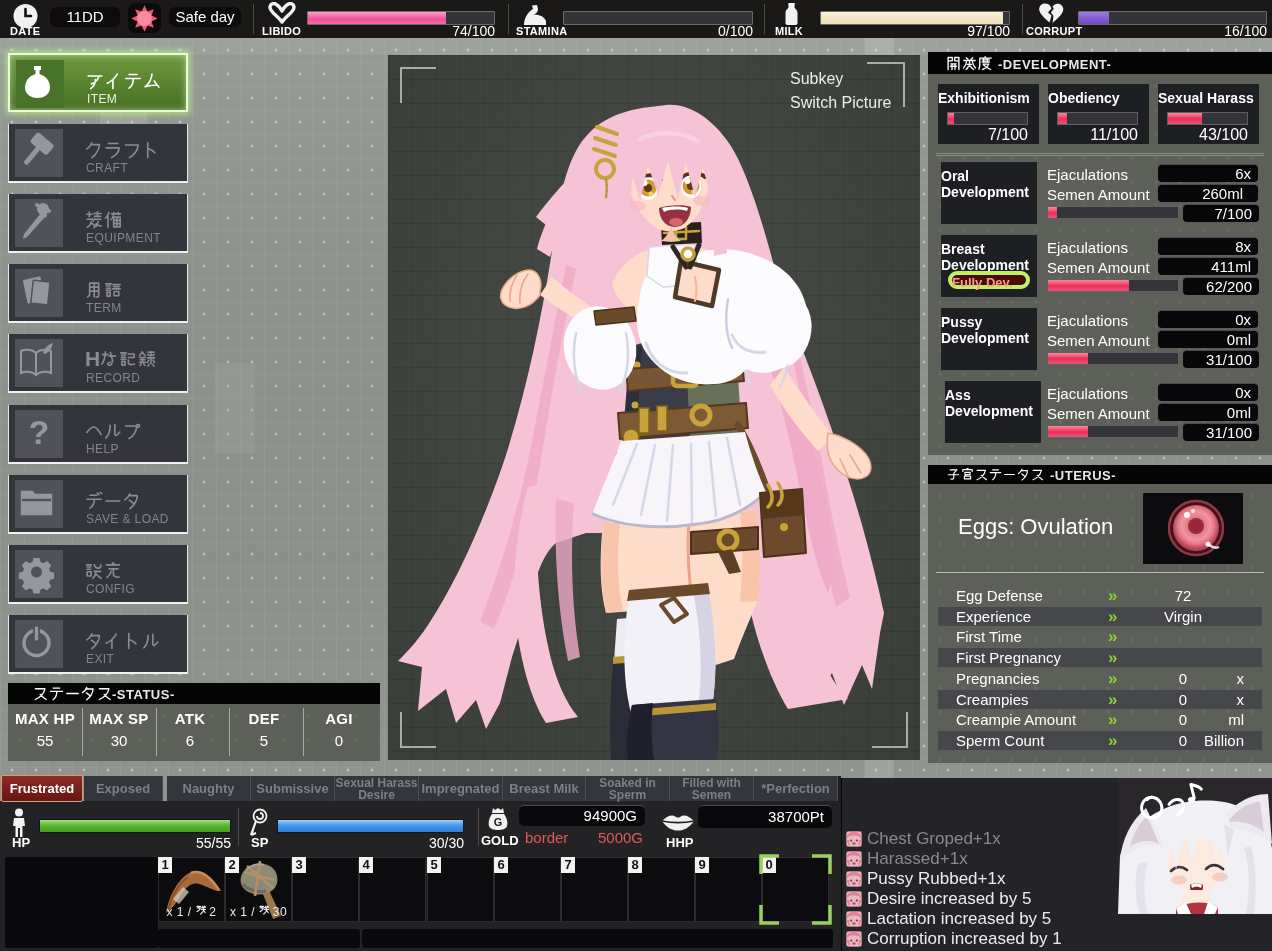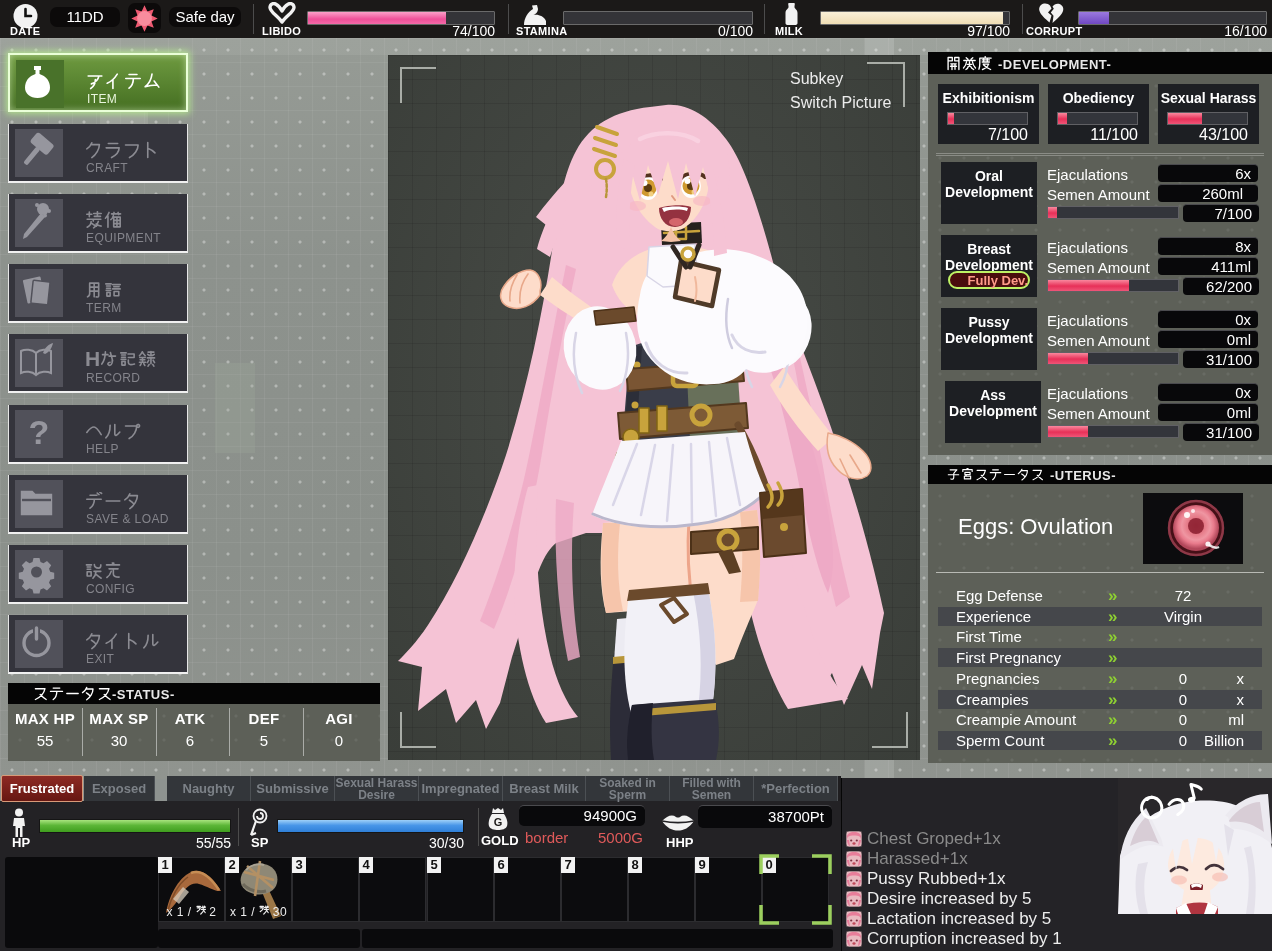--- a/index.html
+++ b/index.html
@@ -43,21 +43,21 @@
  radial-gradient(ellipse at 50% 45%,rgba(255,255,255,.025) 40%,rgba(0,0,0,.06) 95%),
  linear-gradient(rgba(0,0,0,.10) 1px,transparent 1px),linear-gradient(90deg,rgba(0,0,0,.10) 1px,transparent 1px);background-size:100% 100%,24px 24px,24px 24px}
 .crn{position:absolute;width:36px;height:36px;border:0 solid #a9ada7}
 #pic .t1{left:12px;top:12px;border-left-width:2px;border-top-width:2px}
 #pic .t2{right:15px;top:7px;border-right-width:2px;border-top-width:2px;width:38px;height:45px}
 #pic .b1{left:12px;bottom:12px;border-left-width:2px;border-bottom-width:2px}
 #pic .b2{right:12px;bottom:12px;border-right-width:2px;border-bottom-width:2px}
 .pictxt{position:absolute;color:#ececec;font-size:16px}
 
 .dbox{position:absolute;background:#1d1f23;color:#fff}
-.dbox .t{display:block;text-align:center;font-size:14px;font-weight:bold;margin-top:6px;letter-spacing:0;white-space:nowrap}
+.dbox .t{display:block;font-size:14px;font-weight:bold;margin-top:6px;letter-spacing:0;white-space:nowrap}
 .dbar{position:absolute;background:#33353b;border:1px solid #606064}
 .dfill{position:absolute;left:0;top:0;bottom:0;background:linear-gradient(#f9889d,#e73058 55%,#ef5577)}
 .dval{position:absolute;color:#fff;font-size:16px;text-align:right}
 .vbox{position:absolute;background:#08080a;border-radius:4px;border-top:1px solid #4a4a4e;color:#fff;font-size:15px;text-align:right}
 .dlbl{position:absolute;color:#fff;font-size:15px}
 
 .urow{position:absolute;left:10px;width:324px;height:19px;color:#fff;font-size:15px}
 .urow.alt{background:#45474b}
 .urow .n{position:absolute;left:18px;top:1px}
 .urow .chev{position:absolute;left:170px;top:0px;color:#8ed032;font-weight:bold;font-size:17px}
@@ -609,21 +609,21 @@
  <div class="dlbl" style="left:119px;top:92px">Ejaculations</div>
       <div class="vbox" style="left:230px;top:90px;width:100px;height:18px;line-height:17px;padding-right:7px">6x</div>
  <div class="dlbl" style="left:119px;top:112px">Semen Amount</div>
       <div class="vbox" style="left:230px;top:110px;width:100px;height:18px;line-height:17px;padding-right:15px">260ml</div>
  <div class="dbar" style="left:119px;top:132px;width:132px;height:13px">
         <div class="dfill" style="width:7%"></div>
       </div>
  <div class="vbox" style="left:255px;top:130px;width:76px;height:18px;line-height:17px;padding-right:7px">7/100</div>
  <div class="dbox" style="left:13px;top:161px;width:96px;height:62px">
         <span class="t" style="font-size:14px">Breast<br>Development</span>
-  <div style="position:absolute;left:7px;top:36px;width:82px;height:18px;background:#4a0d0d;border:2px solid #bef264;border-radius:10px;color:#ff9b8a;font-size:13px;font-weight:bold;text-align:right;line-height:15px">Fully Dev.</div>
+  <div style="position:absolute;left:7px;top:36px;width:82px;height:18px;background:#4a0d0d;border:4px solid #bef264;border-radius:10px;color:#ff9b8a;font-size:13px;font-weight:bold;text-align:left;line-height:15px">Fully Dev.</div>
       </div>
  <div class="dlbl" style="left:119px;top:165px">Ejaculations</div>
       <div class="vbox" style="left:230px;top:163px;width:100px;height:18px;line-height:17px;padding-right:7px">8x</div>
  <div class="dlbl" style="left:119px;top:185px">Semen Amount</div>
       <div class="vbox" style="left:230px;top:183px;width:100px;height:18px;line-height:17px;padding-right:7px">411ml</div>
  <div class="dbar" style="left:119px;top:205px;width:132px;height:13px">
         <div class="dfill" style="width:62%"></div>
       </div>
  <div class="vbox" style="left:255px;top:203px;width:76px;height:18px;line-height:17px;padding-right:7px">62/200</div>
  <div class="dbox" style="left:13px;top:234px;width:96px;height:62px">
@@ -740,21 +740,21 @@
  <div class="urow alt" style="top:246.9px">
         <span class="n">Sperm Count</span>
         <span class="chev">»</span>
         <span class="v">0</span>
         <span class="u">Billion</span>
       </div>
 </div>
 <div id="hud" class="abs"></div>
 
 <div class="tab act" style="left:1px;top:775px;width:82px;height:27px;z-index:4">Frustrated</div>
-<div class="tab" style="left:84px;width:71px">Exposed</div>
+<div class="tab" style="left:84px;width:79px">Exposed</div>
 <div class="tab" style="left:167px;width:84px">Naughty</div>
 <div class="tab" style="left:251px;width:84px">Submissive</div>
 <div class="tab" style="left:335px;width:84px;font-size:12px">Sexual Harass<br>Desire</div>
 <div class="tab" style="left:419px;width:84px">Impregnated</div>
 <div class="tab" style="left:503px;width:83px">Breast Milk</div>
 <div class="tab" style="left:586px;width:84px;font-size:12px">Soaked in<br>Sperm</div>
 <div class="tab" style="left:670px;width:84px;font-size:12px">Filled with<br>Semen</div>
 <div class="tab" style="left:754px;width:84px">*Perfection</div>
 <div style="position:absolute;left:838px;top:776px;width:3px;height:25px;background:#1f1e20"></div>
 

